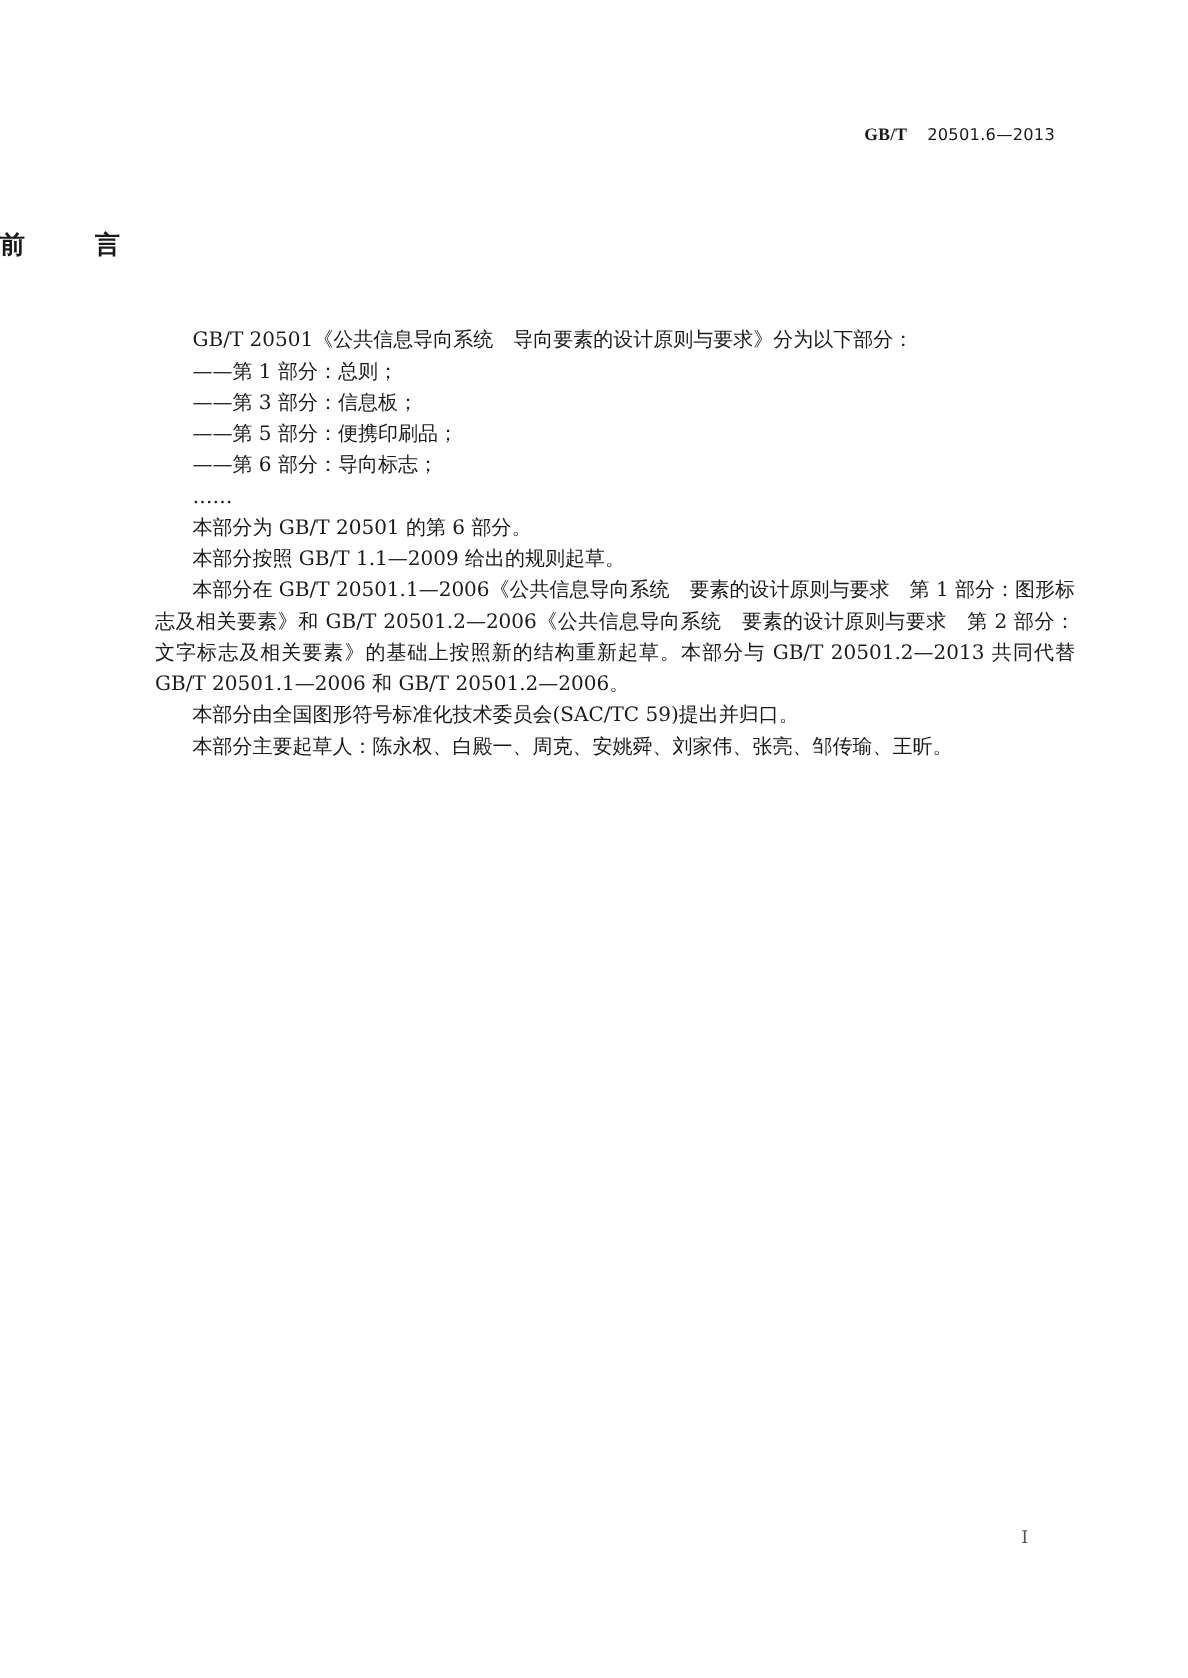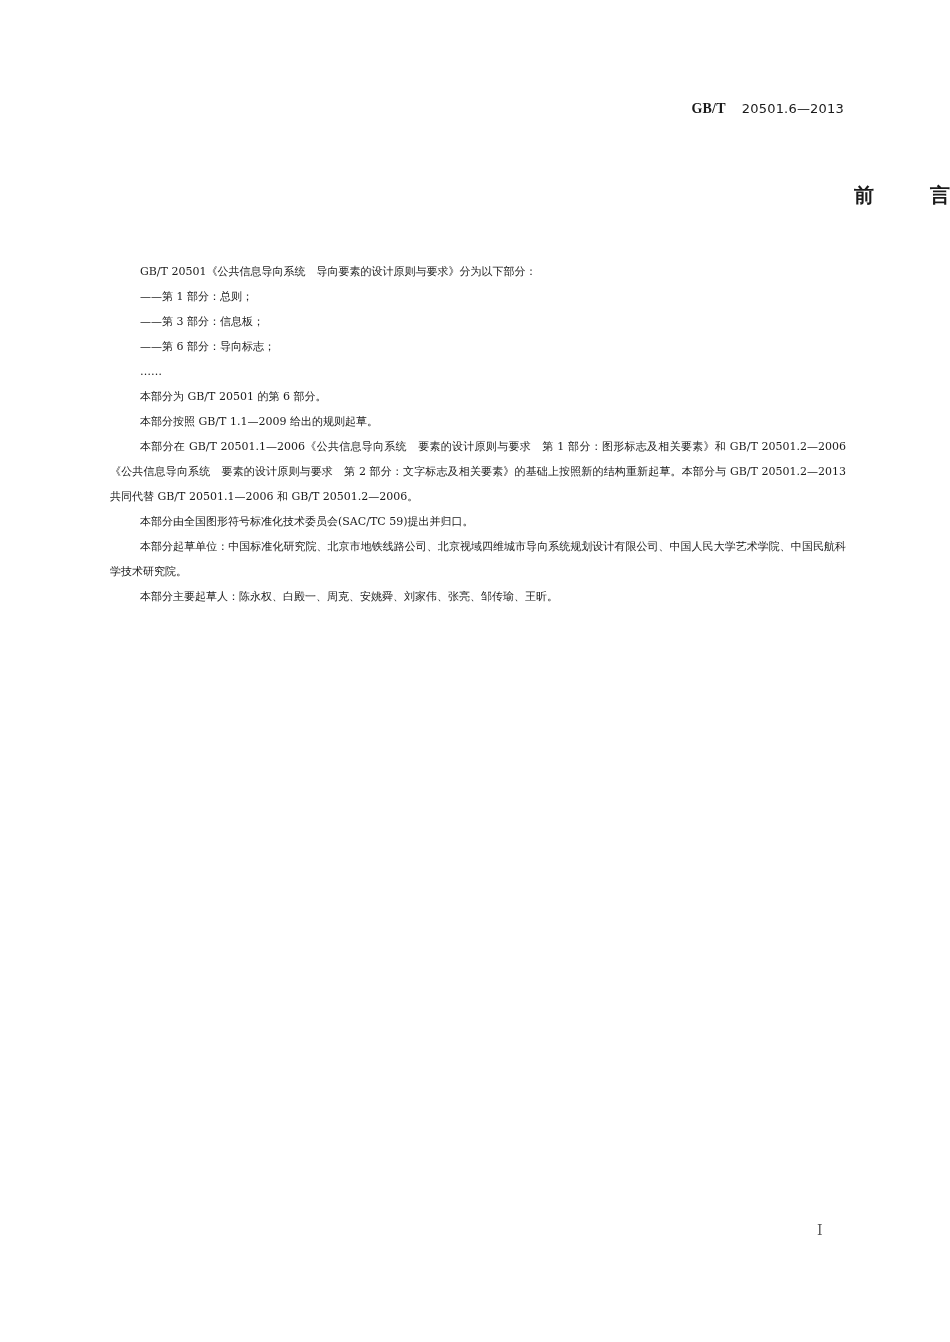--- a/index.html
+++ b/index.html
@@ -1,48 +1,48 @@
 <!DOCTYPE html>
 <html><head>
 <meta charset="utf-8">
 <style>
   html, body { margin: 0; padding: 0; background: #ffffff; }
   body { width: 950px; height: 1342px; position: relative; overflow: hidden;
          font-family: "DejaVu Serif", "Liberation Serif", serif; color: #1a1a1a; }
   .header-code { position: absolute; top: 100px; right: 106px; font-size: 14px; letter-spacing: 0.2px; }
   .header-code .gbt { font-weight: bold; font-family: "Liberation Serif", serif; margin-right: 16px; }
   .header-code .num { font-family: "DejaVu Sans", sans-serif; font-size: 13px; }
-  .title { position: absolute; top: 182px; left: 0; width: 950px; text-align: right;
+  .title { position: absolute; top: 182px; left: 0; width: 950px; text-align: left;
            font-family: "DejaVu Sans", sans-serif; font-size: 20px; font-weight: bold; }
   .title span { display: inline-block; }
   .title .gap { width: 56px; }
-  .body { position: absolute; top: 259px; left: 110px; width: 736px; font-size: 11px; line-height: 25px; }
+  .body { position: absolute; top: 259px; left: 124px; width: 736px; font-size: 16px; line-height: 25px; }
   .body p { margin: 0; text-align: justify; }
   .indent { text-indent: 30px; }
   .dash { padding-left: 30px; }
   .page-num { position: absolute; top: 1222px; left: 817px; font-size: 14px; color: #555; }
 </style>
 </head>
 <body>
 
 <div class="header-code">
   <span class="gbt">GB/T</span><span class="num">20501.6—2013</span>
 </div>
 
 <div class="title">
   <span>前</span><span class="gap"></span><span>言</span>
 </div>
 
 <div class="body">
   <p class="indent">GB/T 20501《公共信息导向系统　导向要素的设计原则与要求》分为以下部分：</p>
   <p class="dash">——第 1 部分：总则；</p>
   <p class="dash">——第 3 部分：信息板；</p>
+  <p class="dash">——第 5 部分：便携印刷品；</p>
   <p class="dash">——第 6 部分：导向标志；</p>
   <p class="indent">……</p>
   <p class="indent">本部分为 GB/T 20501 的第 6 部分。</p>
   <p class="indent">本部分按照 GB/T 1.1—2009 给出的规则起草。</p>
   <p class="indent">本部分在 GB/T 20501.1—2006《公共信息导向系统　要素的设计原则与要求　第 1 部分：图形标志及相关要素》和 GB/T 20501.2—2006《公共信息导向系统　要素的设计原则与要求　第 2 部分：文字标志及相关要素》的基础上按照新的结构重新起草。本部分与 GB/T 20501.2—2013 共同代替 GB/T 20501.1—2006 和 GB/T 20501.2—2006。</p>
   <p class="indent">本部分由全国图形符号标准化技术委员会(SAC/TC 59)提出并归口。</p>
-  <p class="indent">本部分起草单位：中国标准化研究院、北京市地铁线路公司、北京视域四维城市导向系统规划设计有限公司、中国人民大学艺术学院、中国民航科学技术研究院。</p>
   <p class="indent">本部分主要起草人：陈永权、白殿一、周克、安姚舜、刘家伟、张亮、邹传瑜、王昕。</p>
 </div>
 
 <div class="page-num">I</div>
 
 </body></html>

